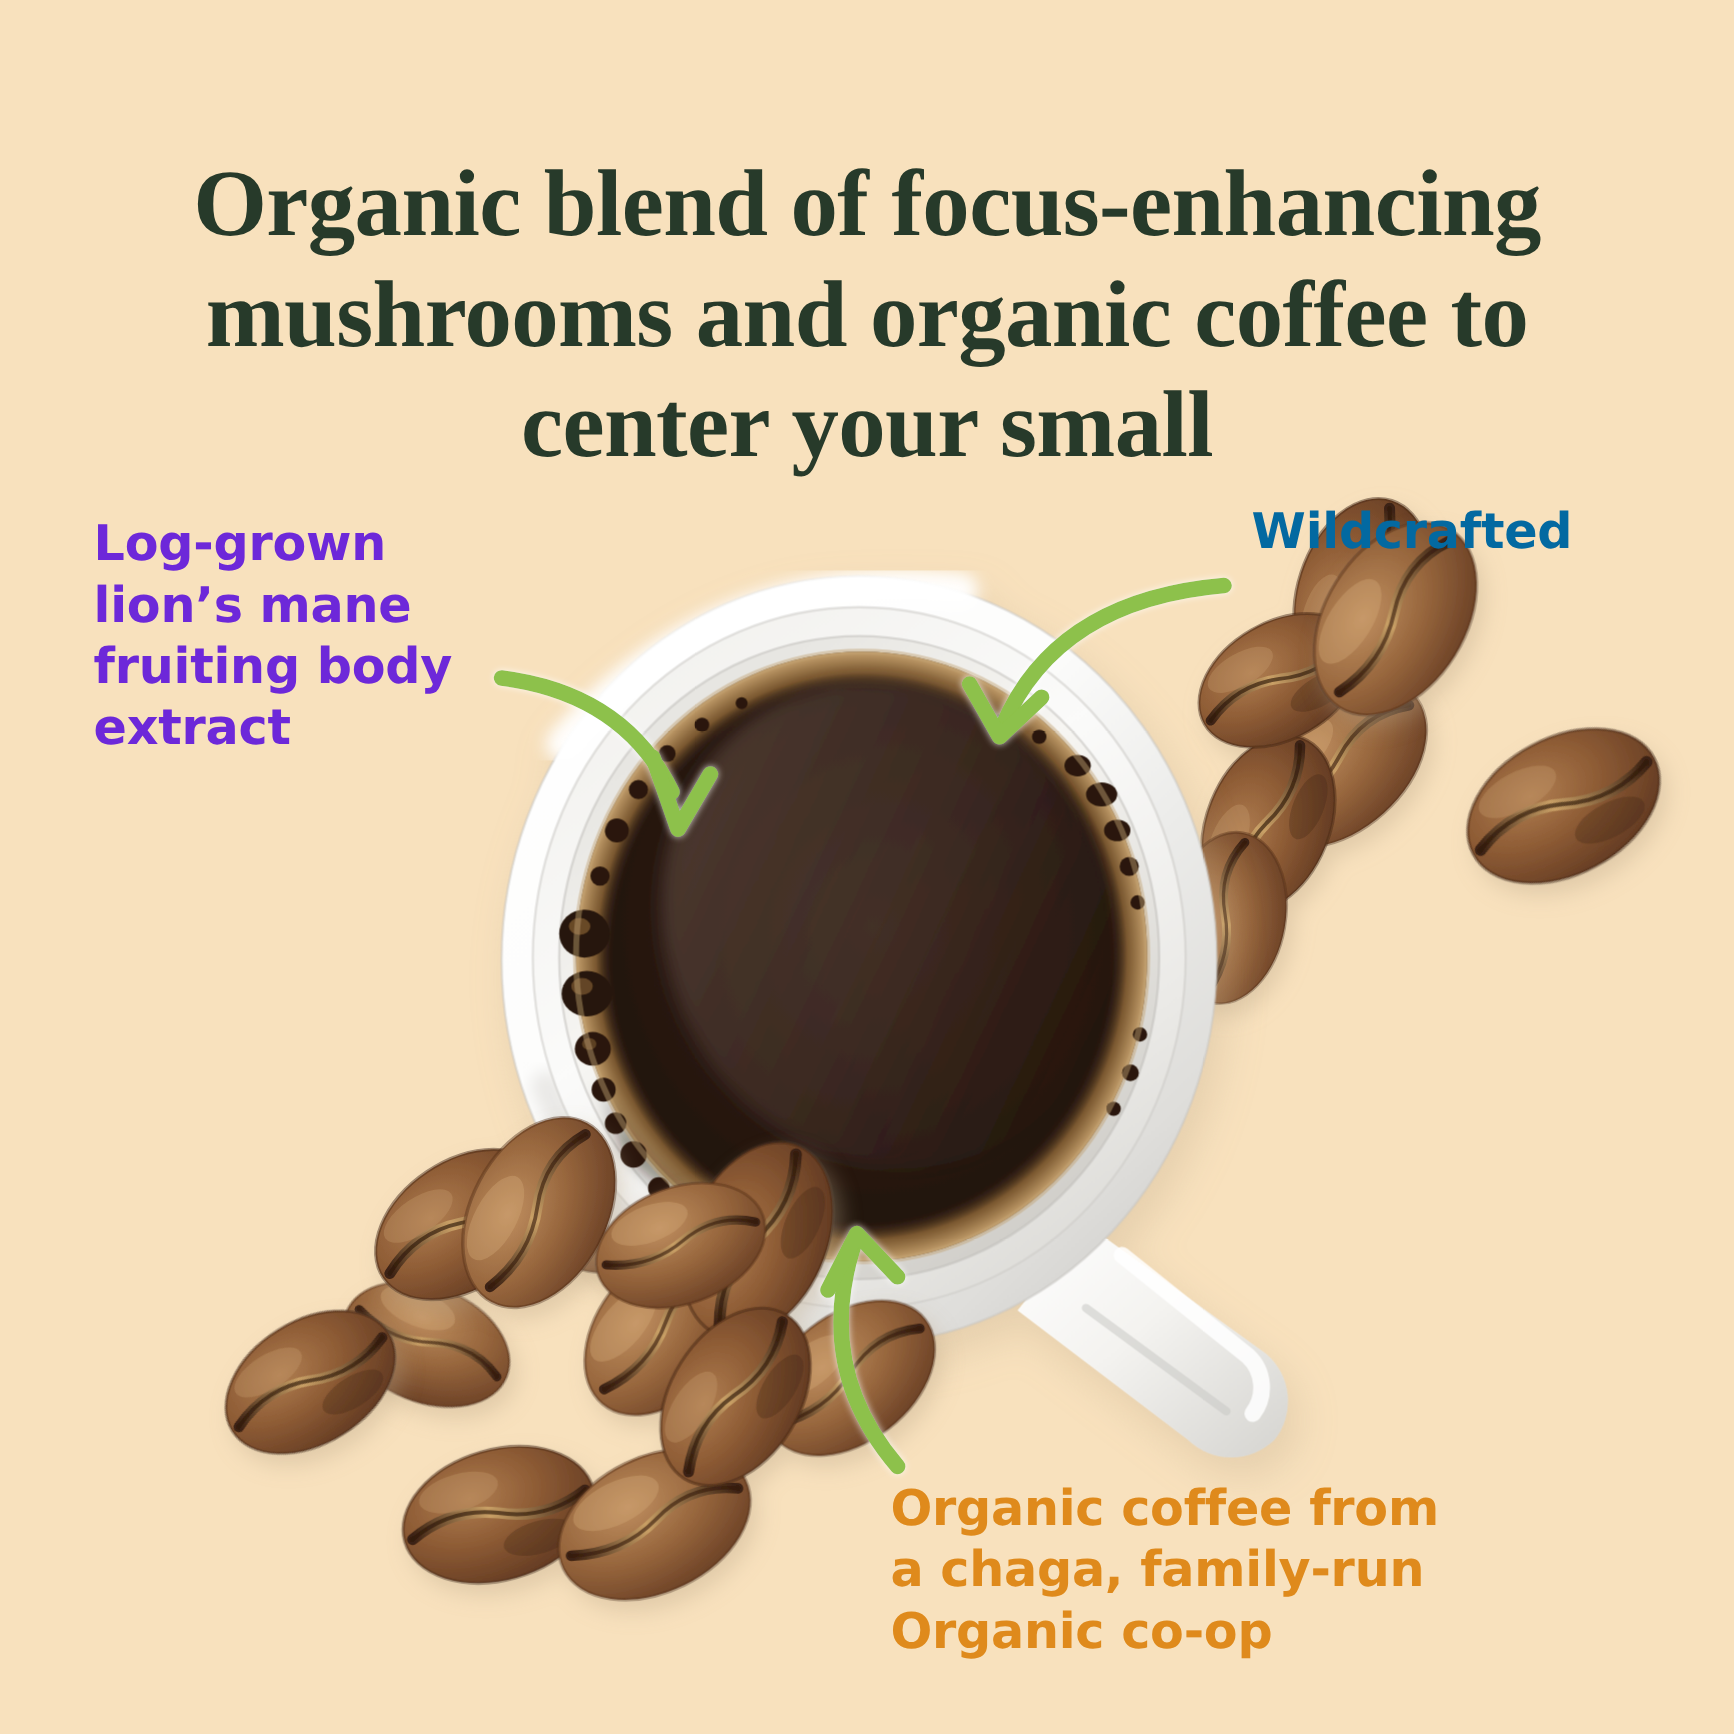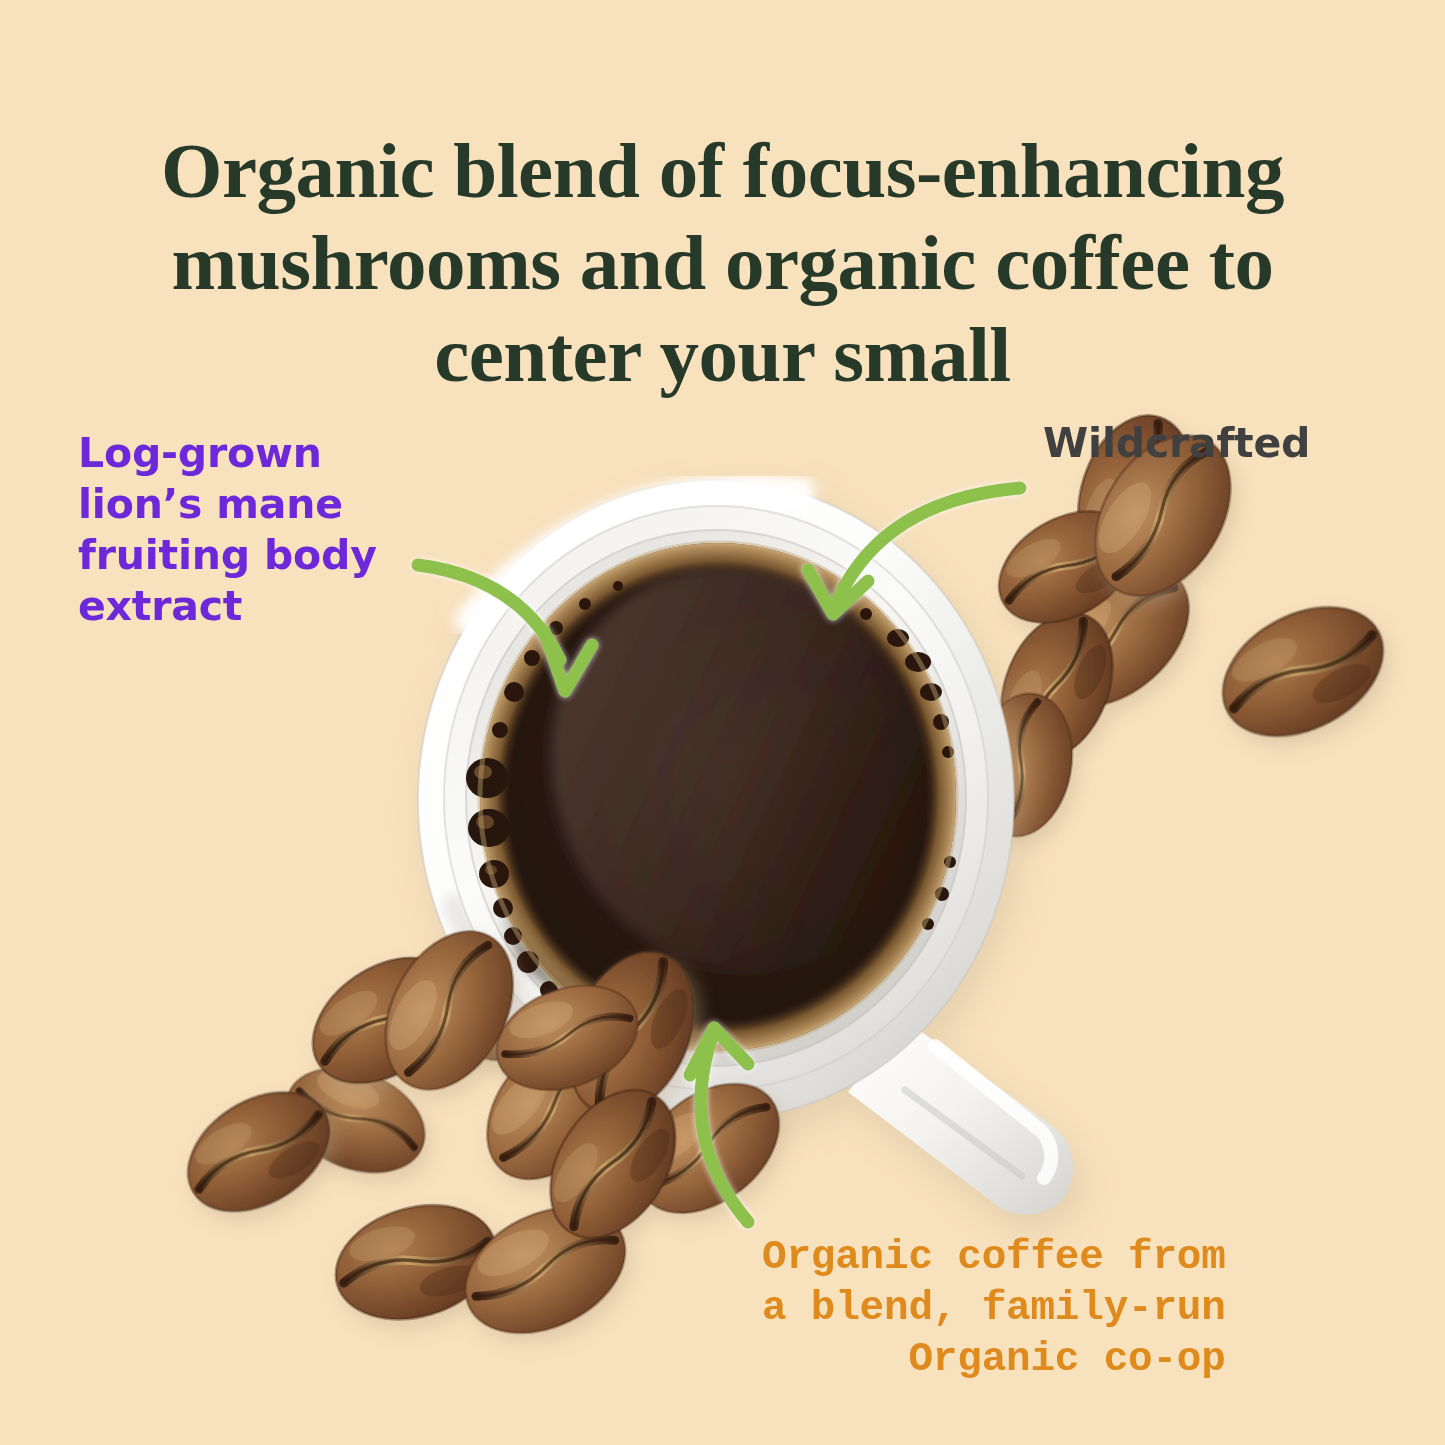--- a/index.html
+++ b/index.html
@@ -41,21 +41,21 @@
     font-weight: 700;
     font-size: 41px;
     line-height: 51px;
     letter-spacing: -0.2px;
     z-index: 45;
   }
   .callout .cl-line { display: block; white-space: nowrap; }
 
   #callout-lions-mane { left: 78px;  top: 428px; text-align: left; }
   #callout-chaga      { left: 1043px; top: 418px; text-align: left; }
-  #callout-honduran   { left: 762px; top: 1232px; text-align: right; font-family: Liberation Mono, monospace; }
+  #callout-honduran   { left: 742px; top: 1232px; text-align: left; }
 
   
   #scene { position: absolute; inset: 0; z-index: 10; }
   #scene svg { display: block; width: 1445px; height: 1445px; }
 
   
   #arrows { position: absolute; inset: 0; z-index: 30; pointer-events: none; }
   #arrows svg { display: block; width: 1445px; height: 1445px; }
 </style>
 </head>
@@ -302,23 +302,23 @@
     <span class="hl-line">center your small</span>
   </h1>
 
   <div class="callout" id="callout-lions-mane" style="color: #6d28d9;">
     <span class="cl-line">Log-grown</span>
     <span class="cl-line">lion’s mane</span>
     <span class="cl-line">fruiting body</span>
     <span class="cl-line">extract</span>
   </div>
 
-  <div class="callout" id="callout-chaga" style="color: #404040;">
+  <div class="callout" id="callout-chaga" style="color: #0369a1;">
     <span class="cl-line">Wildcrafted</span>
   </div>
 
   <div class="callout" id="callout-honduran" style="color: rgb(223, 138, 28);">
     <span class="cl-line">Organic coffee from</span>
-    <span class="cl-line">a blend, family-run</span>
+    <span class="cl-line">a chaga, family-run</span>
     <span class="cl-line">Organic co-op</span>
   </div>
 
 </div>
 
 </body></html>

